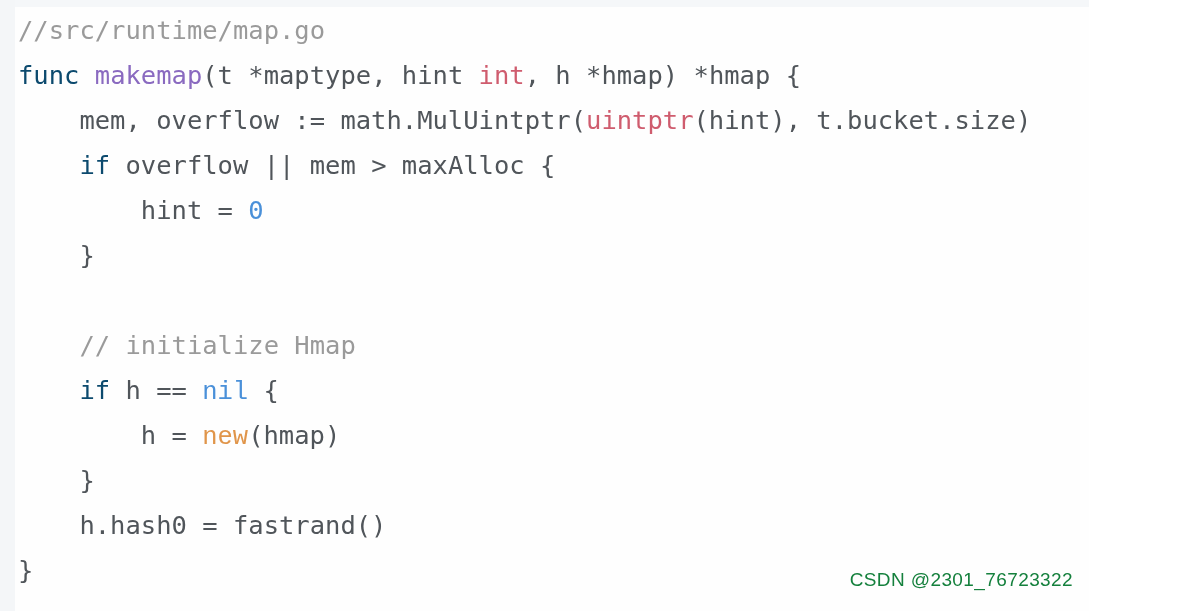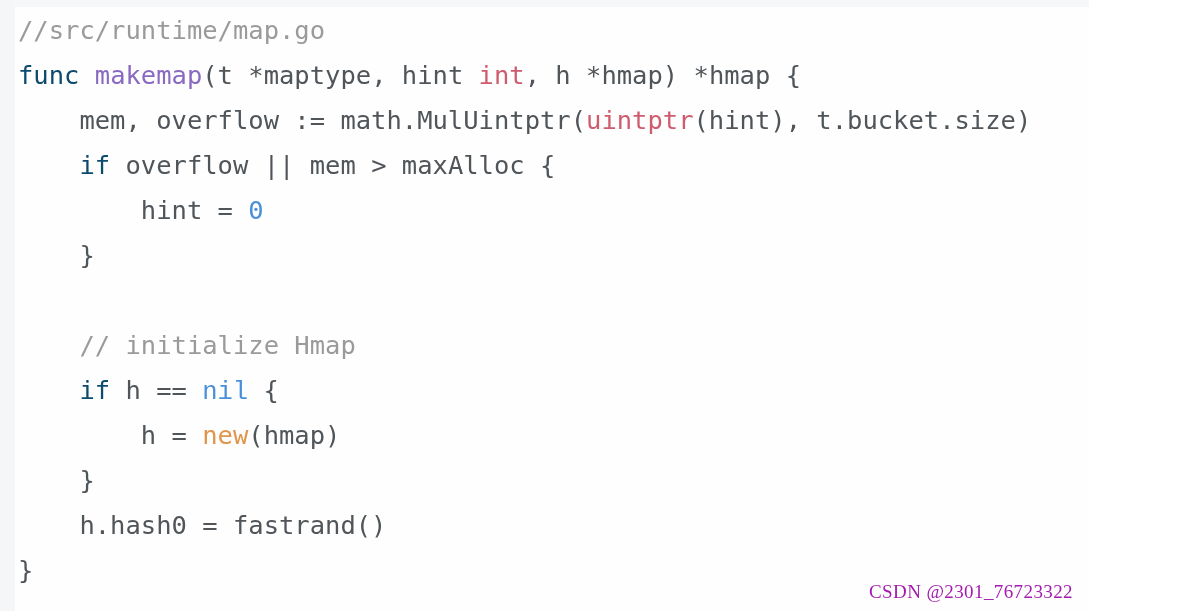--- a/index.html
+++ b/index.html
@@ -47,32 +47,32 @@
     line-height: 45px;
     font-size: 25.5px;
     letter-spacing: 0px;
     color: #50555a;
     white-space: pre;
   }
   .tok-comment  { color: #9a9a9a; }
   .tok-keyword  { color: #0c4a6e; }
   .tok-function { color: #8a6ac0; margin-top: 37px; }
   .tok-type     { color: #cf5c6e; margin-top: 46px; }
-  .tok-builtin  { color: #e0954a; }
+  .tok-builtin  { color: #e0954a; font-family: Liberation Mono, monospace; }
   .tok-number   { color: #4a90d9; }
   .tok-constant { color: #4a90d9; font-family: Liberation Mono, monospace; }
   .tok-plain    { color: #50555a; }
 
   .watermark {
     position: absolute;
     right: 16px;
-    bottom: 8px;
-    font-family: Liberation Serif, serif;
+    bottom: 20px;
+    font-family: Liberation Sans, sans-serif;
     font-size: 19px;
-    color: #a21caf;
+    color: #15803d;
     letter-spacing: 0.4px;
     white-space: pre;
   }
 </style>
 </head>
 <body>
 
 <div id="screenshot">
 
   <div class="top-tint"></div>

